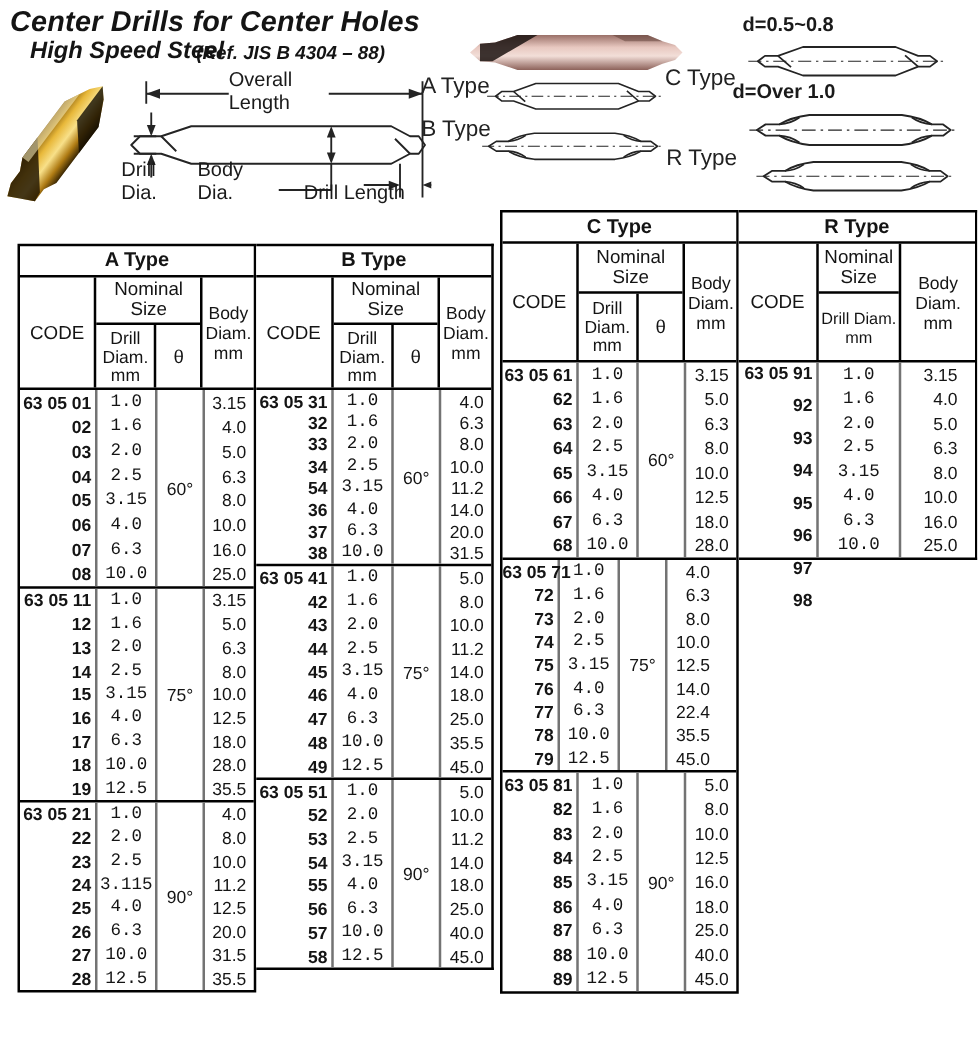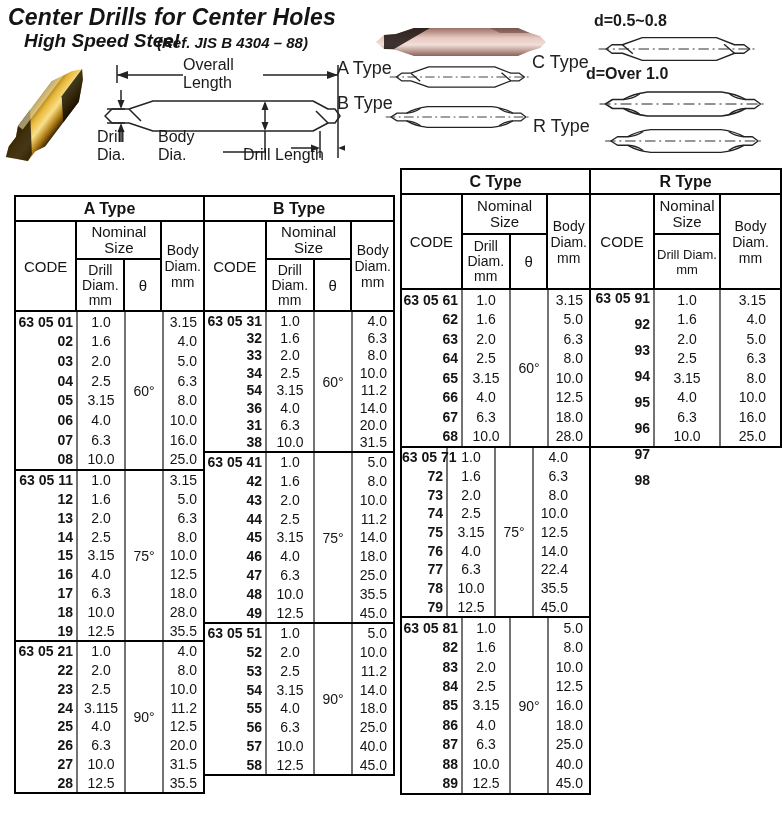--- a/index.html
+++ b/index.html
@@ -37,21 +37,21 @@
   .h-drill { display:flex; align-items:center; justify-content:center; text-align:center; line-height:15px;
              border-right:2px solid #000; box-sizing:border-box; padding:0 2px; }
   .h-drill.noborder { border-right:none; }
   .h-theta { flex:1; display:flex; align-items:center; justify-content:center; font-size:15px; }
   .h-body { flex:1; display:flex; align-items:center; justify-content:center; text-align:center; line-height:16px; padding:0 2px; font-size:14px; }
   .block { display:flex; box-sizing:border-box; }
   .block + .block { border-top:2px solid #000; }
   .col { display:flex; flex-direction:column; justify-content:space-around; box-sizing:border-box;
          border-right:2px solid #737373; font-size:14px; }
   .col-code { text-align:right; padding-right:3px; font-weight:bold; }
-  .col-drill { text-align:center; }
+  .col-drill { text-align:center;font-family:Liberation Mono, monospace; }
   .col-theta { justify-content:center; align-items:center; }
   .col-body { text-align:right; padding-right:6px; border-right:none; }
   .cellv { white-space:nowrap; }
 </style>
 </head>
 <body>
 
 <div id="page">
 
   <svg width="0" height="0" style="position:absolute">
@@ -290,21 +290,21 @@
         <div class="h-body">Body Diam. mm</div>
       </div>
       <div class="block" style="height:139px;border-radius:31px;">
         <div class="col col-code" style="width:62px;">
             <div class="cellv">63 05 31</div>
             <div class="cellv">32</div>
             <div class="cellv">33</div>
             <div class="cellv">34</div>
             <div class="cellv">54</div>
             <div class="cellv">36</div>
-            <div class="cellv">31</div>
+            <div class="cellv">37</div>
             <div class="cellv">38</div>
           </div>
         <div class="col col-drill" style="width:48px;">
             <div class="cellv">1.0</div>
             <div class="cellv">1.6</div>
             <div class="cellv">2.0</div>
             <div class="cellv">2.5</div>
             <div class="cellv">3.15</div>
             <div class="cellv">4.0</div>
             <div class="cellv">6.3</div>

